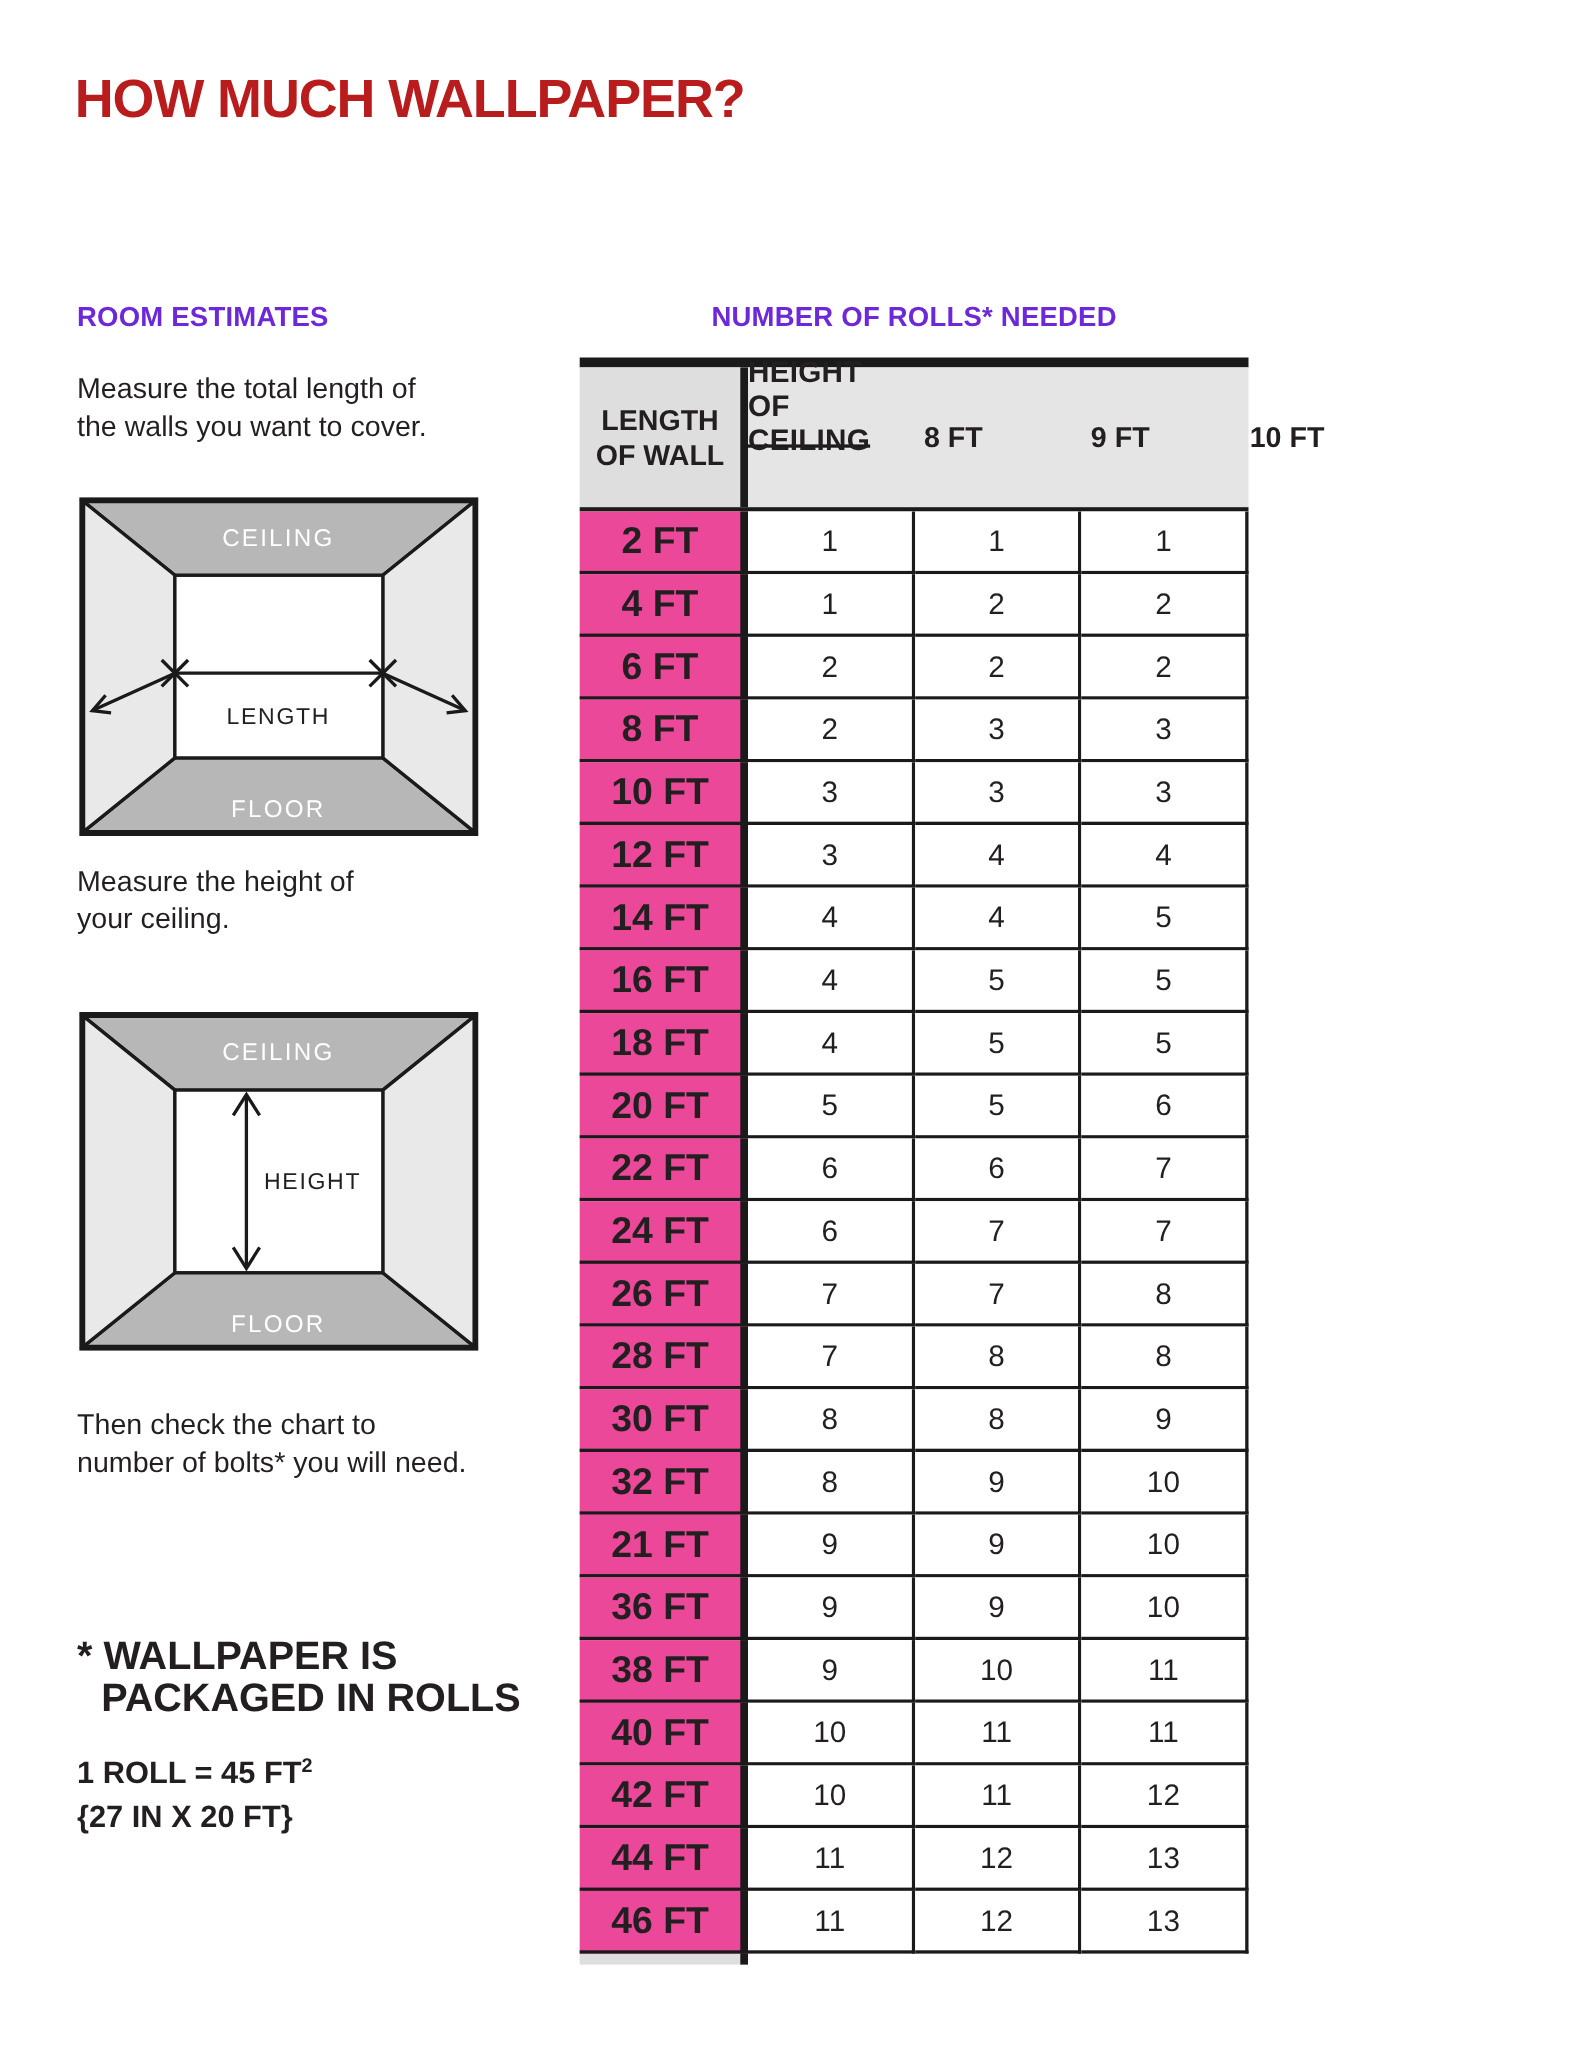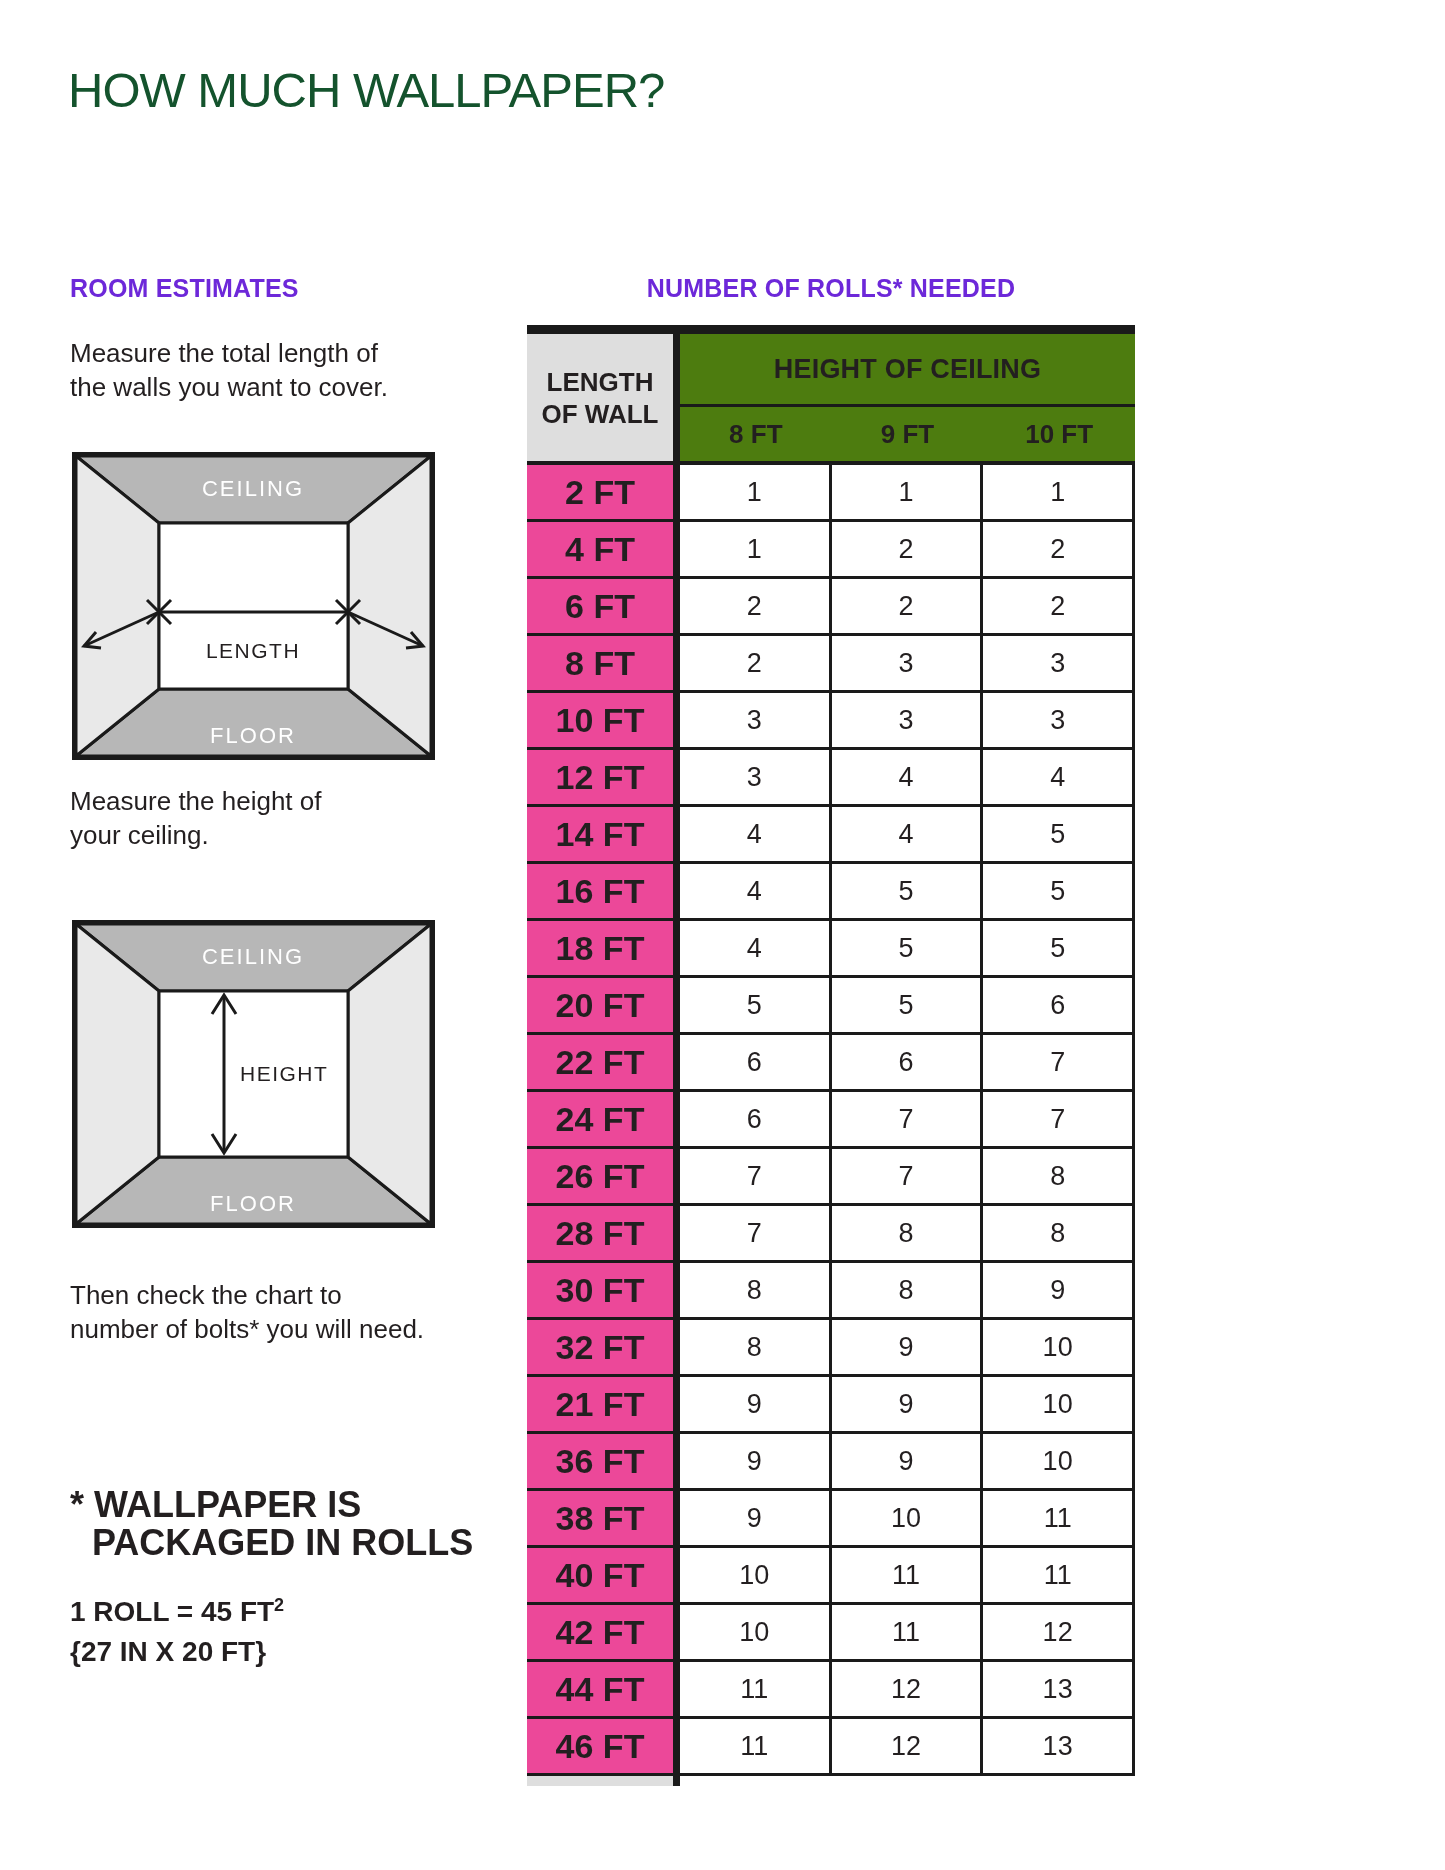--- a/index.html
+++ b/index.html
@@ -7,22 +7,22 @@
     position:relative;
     width:1445px;
     height:1870px;
     background:#ffffff;
     font-family:"Liberation Sans","DejaVu Sans",sans-serif;
     color:#231F20;
     overflow:hidden;
   }
   .page-title{
     position:absolute;left:68px;top:62px;
-    font-size:49px;font-weight:normal;letter-spacing:-1px;
-    color:#14532d;
+    font-size:49px;font-weight:bold;letter-spacing:-1px;
+    color:#b91c1c;
   }
   .section-heading{
     position:absolute;
     font-size:25px;font-weight:bold;color:#6d28d9;letter-spacing:0.2px;
   }
   .h-room{left:70px;top:274px;}
   .h-rolls{left:527px;top:274px;width:608px;text-align:center;}
   .para{
     position:absolute;left:70px;
     font-size:26px;line-height:34px;color:#231F20;
@@ -48,21 +48,21 @@
   
   .rolls-table{position:absolute;left:527px;top:325px;width:608px;}
   .topbar{height:9px;background:#1A1A1A;}
   .headrow{display:flex;height:131px;box-sizing:border-box;border-bottom:4px solid #1A1A1A;}
   .corner-cell{
     box-sizing:border-box;width:153px;background:#DEDEDE;
     border-right:7px solid #1A1A1A;
     display:flex;flex-direction:column;align-items:center;justify-content:center;
     font-size:26px;font-weight:bold;line-height:32px;
   }
-  .head-data{width:455px;background:#4d7c0f;display:flex;flex-direction:column;}
+  .head-data{width:455px;background:#e5e5e5;display:flex;flex-direction:row;}
   .group-header{
     box-sizing:border-box;height:73px;border-bottom:3px solid #1A1A1A;
     display:flex;align-items:center;justify-content:center;
     font-size:27px;font-weight:bold;letter-spacing:0.2px;
   }
   .sub-headers{flex:1;display:flex;}
   .sub-headers .sub{
     width:151.67px;display:flex;align-items:center;justify-content:center;
     font-size:26px;font-weight:bold;
   }

